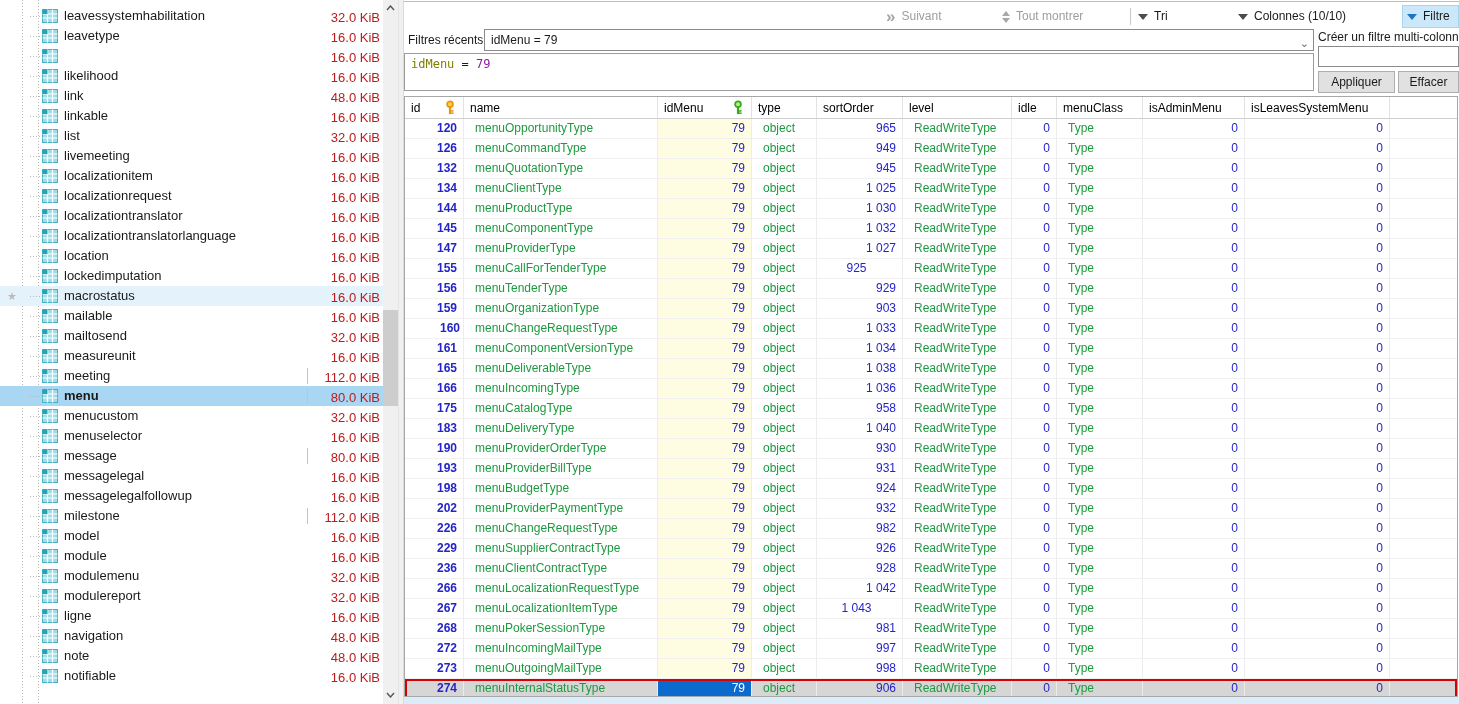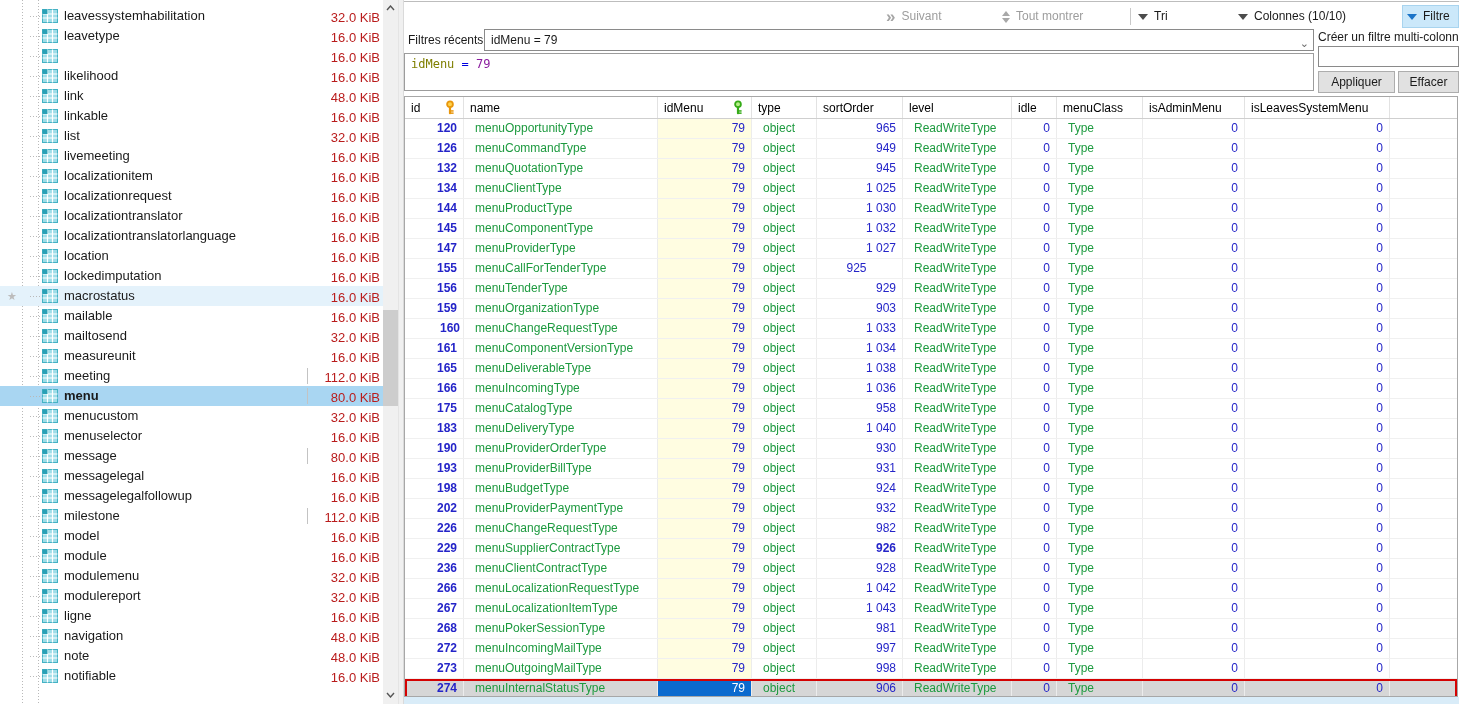--- a/index.html
+++ b/index.html
@@ -835,21 +835,21 @@
             <div class="g-cell str" style="width: 86px;">Type</div>
             <div class="g-cell num" style="width: 102px;">0</div>
             <div class="g-cell num" style="width: 145px;">0</div>
             <div class="g-cell g-fill"></div>
           </div>
           <div class="g-row">
             <div class="g-cell num id" style="width: 59px;">229</div>
             <div class="g-cell str" style="width: 194px;">menuSupplierContractType</div>
             <div class="g-cell num flt" style="width: 94px;">79</div>
             <div class="g-cell str" style="width: 65px;">object</div>
-            <div class="g-cell num" style="width: 86px; font-weight: bold;">926</div>
+            <div class="g-cell num" style="width: 86px;">926</div>
             <div class="g-cell str" style="width: 109px;">ReadWriteType</div>
             <div class="g-cell num" style="width: 45px;">0</div>
             <div class="g-cell str" style="width: 86px;">Type</div>
             <div class="g-cell num" style="width: 102px;">0</div>
             <div class="g-cell num" style="width: 145px;">0</div>
             <div class="g-cell g-fill"></div>
           </div>
           <div class="g-row">
             <div class="g-cell num id" style="width: 59px;">236</div>
             <div class="g-cell str" style="width: 194px;">menuClientContractType</div>
@@ -874,21 +874,21 @@
             <div class="g-cell str" style="width: 86px;">Type</div>
             <div class="g-cell num" style="width: 102px;">0</div>
             <div class="g-cell num" style="width: 145px;">0</div>
             <div class="g-cell g-fill"></div>
           </div>
           <div class="g-row">
             <div class="g-cell num id" style="width: 59px;">267</div>
             <div class="g-cell str" style="width: 194px;">menuLocalizationItemType</div>
             <div class="g-cell num flt" style="width: 94px;">79</div>
             <div class="g-cell str" style="width: 65px;">object</div>
-            <div class="g-cell num" style="width: 86px;">1 043</div>
+            <div class="g-cell num" style="width: 86px; text-align: center;">1 043</div>
             <div class="g-cell str" style="width: 109px;">ReadWriteType</div>
             <div class="g-cell num" style="width: 45px;">0</div>
             <div class="g-cell str" style="width: 86px;">Type</div>
             <div class="g-cell num" style="width: 102px;">0</div>
             <div class="g-cell num" style="width: 145px;">0</div>
             <div class="g-cell g-fill"></div>
           </div>
           <div class="g-row">
             <div class="g-cell num id" style="width: 59px;">268</div>
             <div class="g-cell str" style="width: 194px;">menuPokerSessionType</div>

